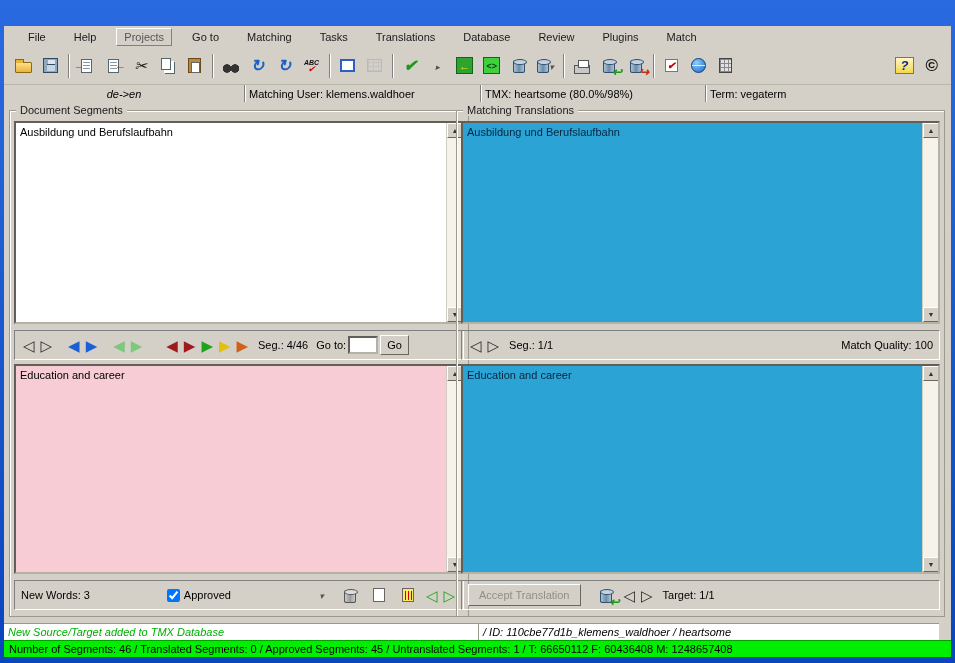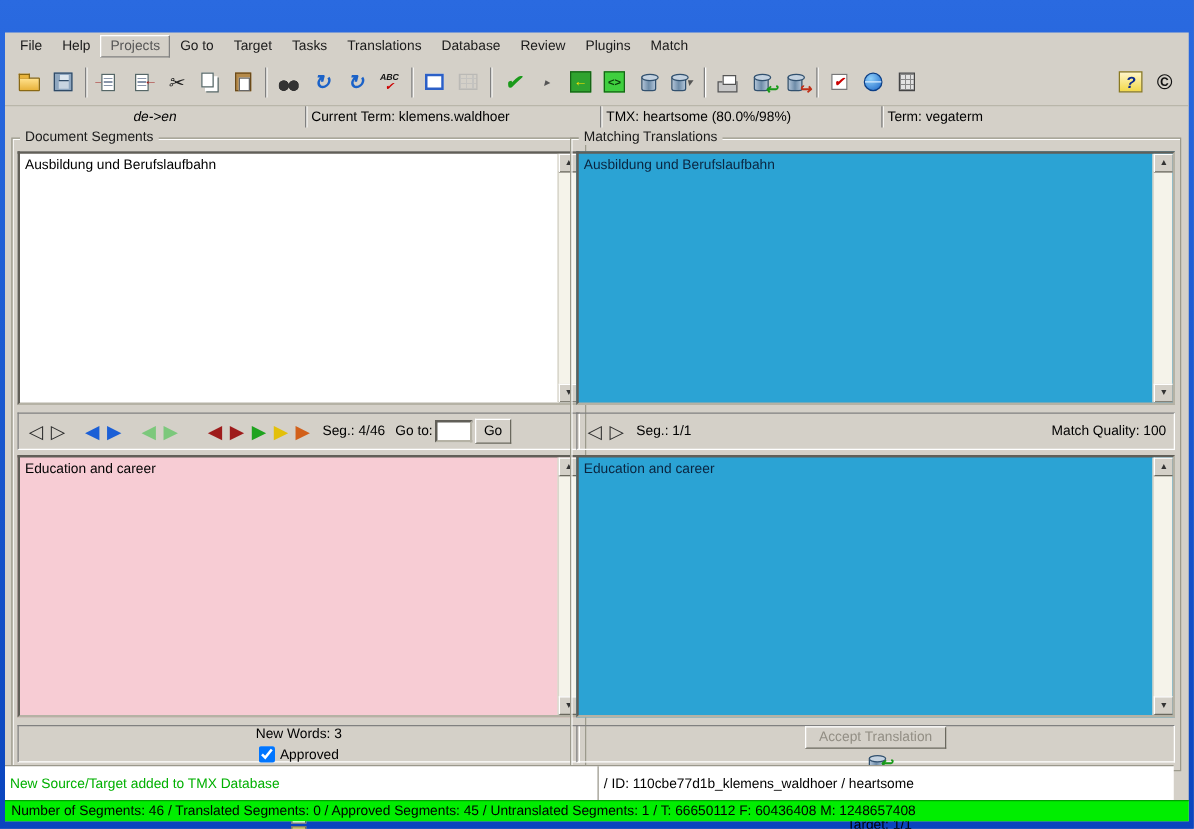--- a/index.html
+++ b/index.html
@@ -24,21 +24,21 @@
   .wbtn.maxb::before { content:""; position:absolute; left:4px; top:4px; width:10px; height:9px;
     border:1px solid #fff; border-top:3px solid #fff; }
   .wbtn.close::before { content:"\00D7"; color:#fff; font-weight:bold; font-size:14px;
     position:absolute; left:5px; top:0px; }
 
   .client { position:absolute; top:26px; left:4px; right:4px; bottom:6px; background:#D4D0C8; }
 
   
   .menubar { position:absolute; top:0; left:0; right:0; height:21px; display:flex; align-items:center;
     padding-left:4px; color:#1A1A1A; }
-  .menu-item { padding:2px 7px; border:1px solid transparent; cursor:default; }
+  .menu-item { padding:2px 7px; border:1px solid transparent; cursor:default;margin-left:12px; }
   .menu-item.raised { border-color:#FFFFFF #808080 #808080 #FFFFFF; color:#555; }
 
   
   .toolbar { position:absolute; top:21px; left:0; right:0; height:38px; display:flex; align-items:center;
     padding:0 6px; border-bottom:1px solid #B9B6AA; }
   .tb { width:27px; height:27px; display:inline-flex; align-items:center; justify-content:center; position:relative; }
   .sep { width:1px; height:24px; background:#808080; box-shadow:1px 0 0 #fff; margin:0 4px; flex:0 0 auto; }
   .flex-spacer { flex:1; }
 
   .i-folder { width:17px; height:11px; background:linear-gradient(#FFE08A,#E8B33C); border:1px solid #8A6914;
@@ -135,63 +135,63 @@
   .vsb { position:absolute; top:0; right:0; bottom:0; width:16px; background:#F5F3EA; border-left:1px solid #D0CEC2; }
   .sbb { position:absolute; left:0; width:16px; height:15px; background:#D4D0C8;
     border:1px solid; border-color:#FFF #6A685E #6A685E #FFF; display:flex; align-items:center; justify-content:center; }
   .sbb.up { top:0; } .sbb.dn { bottom:0; }
   .sbb.up::before { content:"\25B2"; font-size:7px; color:#333; }
   .sbb.dn::before { content:"\25BC"; font-size:7px; color:#333; }
 
   .panel { position:absolute; left:4px; right:4px; height:30px; border:1px solid;
     border-color:#808080 #FFFFFF #FFFFFF #808080; display:flex; align-items:center; padding:0 6px; gap:2px; }
   .panel-nav { top:219px; }
-  .panel-bot { bottom:6px; height:30px;flex-direction:column; }
+  .panel-bot { bottom:6px; height:30px; }
 
   .ar { font-size:15px; line-height:1; margin:0 2px; cursor:default; }
   .c-ol-l::before { content:"\25C1"; } .c-ol-r::before { content:"\25B7"; }
   .c-f-l::before  { content:"\25C0"; } .c-f-r::before  { content:"\25B6"; }
   .k-dark { color:#2B2B2B; } .k-blue { color:#1B5FD6; } .k-ltgreen { color:#7CC87C; }
   .k-maroon { color:#9E1B1B; } .k-green { color:#1FA31F; } .k-yellow { color:#E3C00A; } .k-orange { color:#D2601A; }
   .gap8 { width:8px; } .gap16 { width:16px; }
 
   .nav-label { margin-left:6px; white-space:nowrap; }
   .goto-input { width:30px; height:18px; border:2px inset #B5B2A5; background:#fff; font:11px "Liberation Sans",sans-serif; padding:0 2px; }
   .go-btn { height:20px; padding:1px 6px; background:#D4D0C8; border:1px solid;
     border-color:#FFF #6A685E #6A685E #FFF; font:11px "Liberation Sans",sans-serif; }
   .mq-label { margin-left:auto; white-space:nowrap; }
 
   .chk-row { display:flex; align-items:center; gap:4px; }
   .chk { width:13px; height:13px; }
   .accept-btn { height:22px; padding:2px 10px; background:#D4D0C8; border:1px solid;
     border-color:#FFF #6A685E #6A685E #FFF; color:#928E84; font:11px "Liberation Sans",sans-serif; }
 
   
-  .statusrow { position:absolute; left:0; right:12px; bottom:17px; height:28px; background:#FFFFFF;
-    border-top:1px solid #9A988C; display:flex; align-items:center; }
+  .statusrow { position:absolute; left:0; right:12px; bottom:17px; height:17px; background:#FFFFFF;
+    border-top:1px solid #9A988C; display:flex; align-items:center;font-style:italic; }
   .st-left { width:474px; padding:0 4px; color:#00B000; white-space:nowrap; overflow:hidden; }
   .st-div { width:1px; height:100%; background:#9A988C; }
   .st-right { flex:1; padding:0 4px; color:#000; white-space:nowrap; overflow:hidden; }
   .greenbar { position:absolute; left:0; right:0; bottom:0; height:17px; background:#00EE00;
     border-top:1px solid #00A000; display:flex; align-items:center; padding:0 5px; color:#000; white-space:nowrap; }
 </style>
 </head>
 <body>
 
 <div class="frame">
 
 
   <div class="client">
 
     <div class="menubar">
       <span class="menu-item">File</span>
       <span class="menu-item">Help</span>
       <span class="menu-item raised">Projects</span>
       <span class="menu-item">Go to</span>
-      <span class="menu-item">Target</span>
+      <span class="menu-item">Matching</span>
       <span class="menu-item">Tasks</span>
       <span class="menu-item">Translations</span>
       <span class="menu-item">Database</span>
       <span class="menu-item">Review</span>
       <span class="menu-item">Plugins</span>
       <span class="menu-item">Match</span>
     </div>
 
     <div class="toolbar">
       <span class="tb">
@@ -284,21 +284,21 @@
       <span class="tb">
           <i class="i-help"></i>
         </span>
       <span class="tb">
           <i class="i-copyright"></i>
         </span>
     </div>
 
     <div class="infobar">
       <span class="info-cell ic-1">de-&gt;en</span>
-      <span class="info-cell ic-2">Current Term: klemens.waldhoer</span>
+      <span class="info-cell ic-2">Matching User: klemens.waldhoer</span>
       <span class="info-cell ic-3">TMX: heartsome  (80.0%/98%)</span>
       <span class="info-cell ic-4">Term: vegaterm</span>
     </div>
 
     <div class="main">
 
       <div class="grp grp-left">
         <span class="grp-title">Document Segments</span>
 
         <div class="pane pane-top pane-white">

